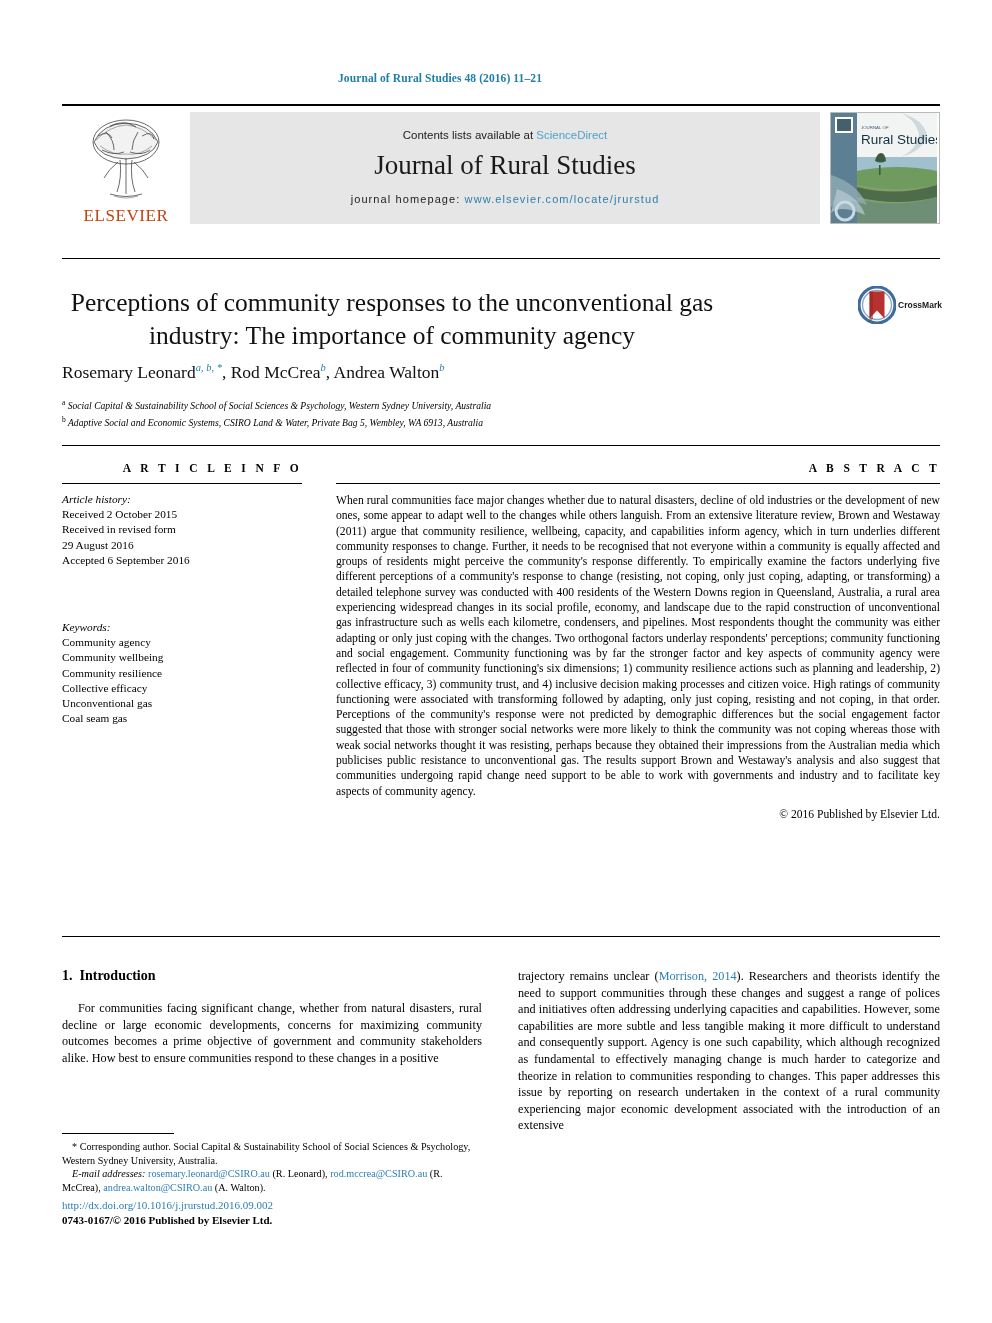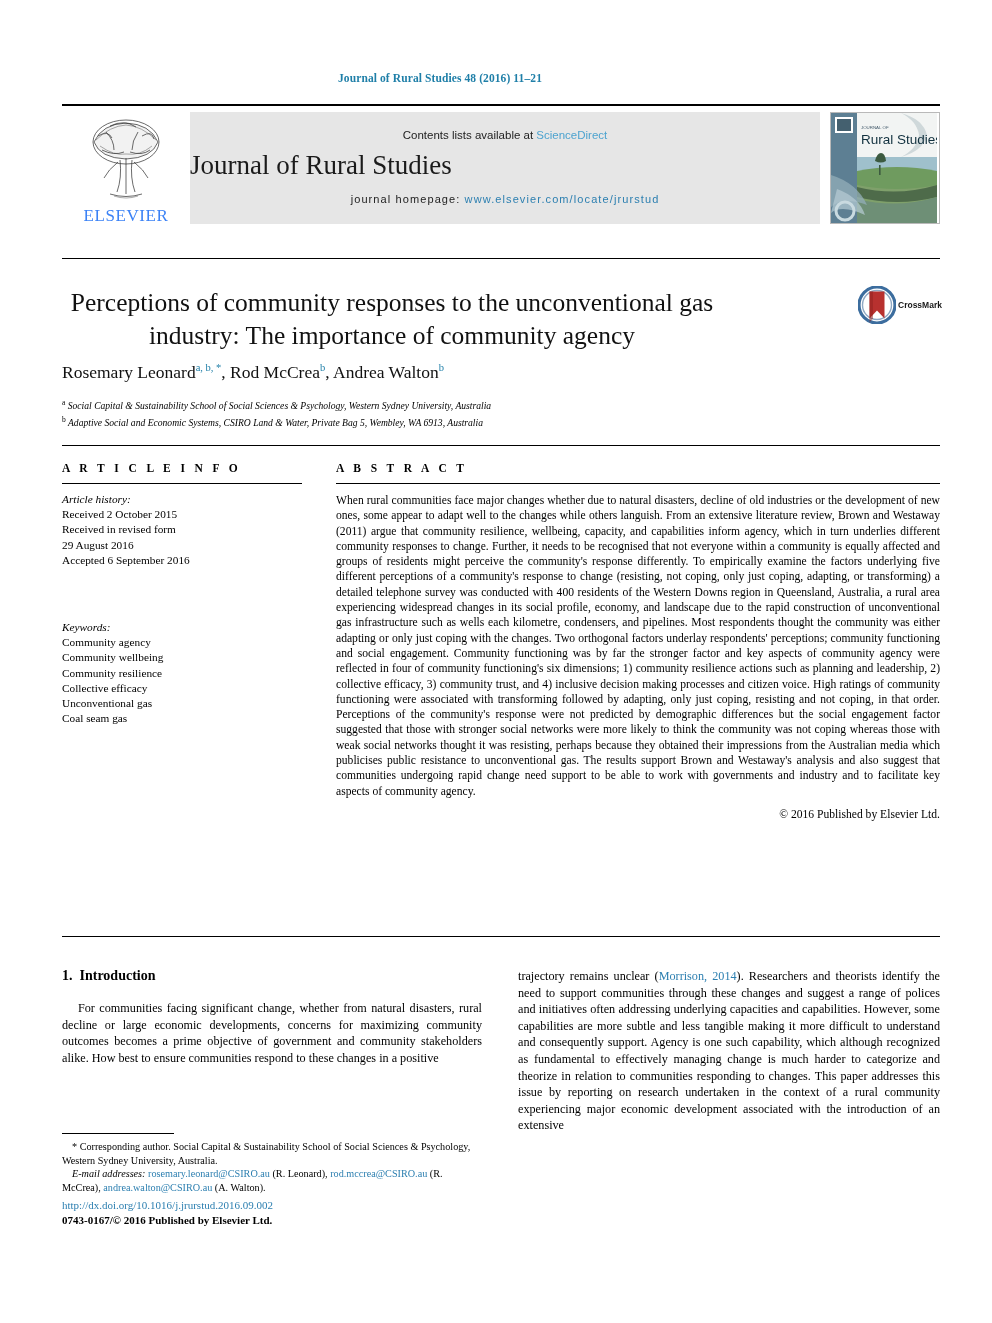--- a/index.html
+++ b/index.html
@@ -56,37 +56,38 @@
   .tree-svg { display:block; margin: 0 auto; }
   .elsevier-word {
     position: absolute;
     bottom: 2px;
     left: 0;
     width: 128px;
     text-align: center;
     font-family: "Liberation Serif", serif;
     font-size: 17px;
     letter-spacing: .6px;
-    color: #3b82f6;
+    color: #c2410c;
   }
   .contents-box {
     flex: 1 1 auto;
     background: #e6e6e6;
     margin: 6px 0 4px 0;
     position: relative;
   }
   .contents-line {
     text-align: center;
     font-family: "Liberation Sans", sans-serif;
     font-size: 11.5px;
     padding-top: 17px;
     color: #222;
   }
   .contents-line .sd { color: #4da3cf; }
   .journal-title-big {
+    text-align: center;
     font-family: "Liberation Serif", serif;
     font-size: 27px;
     padding-top: 9px;
     color: #1a1a1a;
   }
   .homepage-line {
     text-align: center;
     font-family: "Liberation Sans", sans-serif;
     font-size: 11px;
     padding-top: 12px;
@@ -139,21 +140,21 @@
     color: #1a1a1a;
   }
   .authors {
     position: absolute;
     left: 62px;
     top: 362px;
     width: 800px;
     font-size: 17.5px;
     color: #111;
   }
-  .authors sup { color: #1f7fa8; font-size: 10.5px; }
+  .authors sup { color: #1f7fa8; font-size: 10.5px; font-style: italic; }
   .affiliations {
     position: absolute;
     left: 62px;
     top: 396px;
     width: 800px;
     font-size: 9.6px;
     font-style: italic;
     line-height: 13.5px;
   }
   .affiliations sup { font-style: normal; font-size: 7.5px; }
@@ -176,20 +177,21 @@
     position: absolute;
     left: 336px;
     top: 462px;
     width: 604px;
   }
   .sec-label {
     font-family: "Liberation Serif", serif;
     font-size: 11.5px;
     font-weight: bold;
     letter-spacing: 3.4px;
+    text-align: right;
   }
   .thin-rule {
     border-top: 1.6px solid #000;
     margin-top: 9px;
   }
   .history {
     margin-top: 8px;
     font-size: 11.3px;
     line-height: 15.2px;
   }

